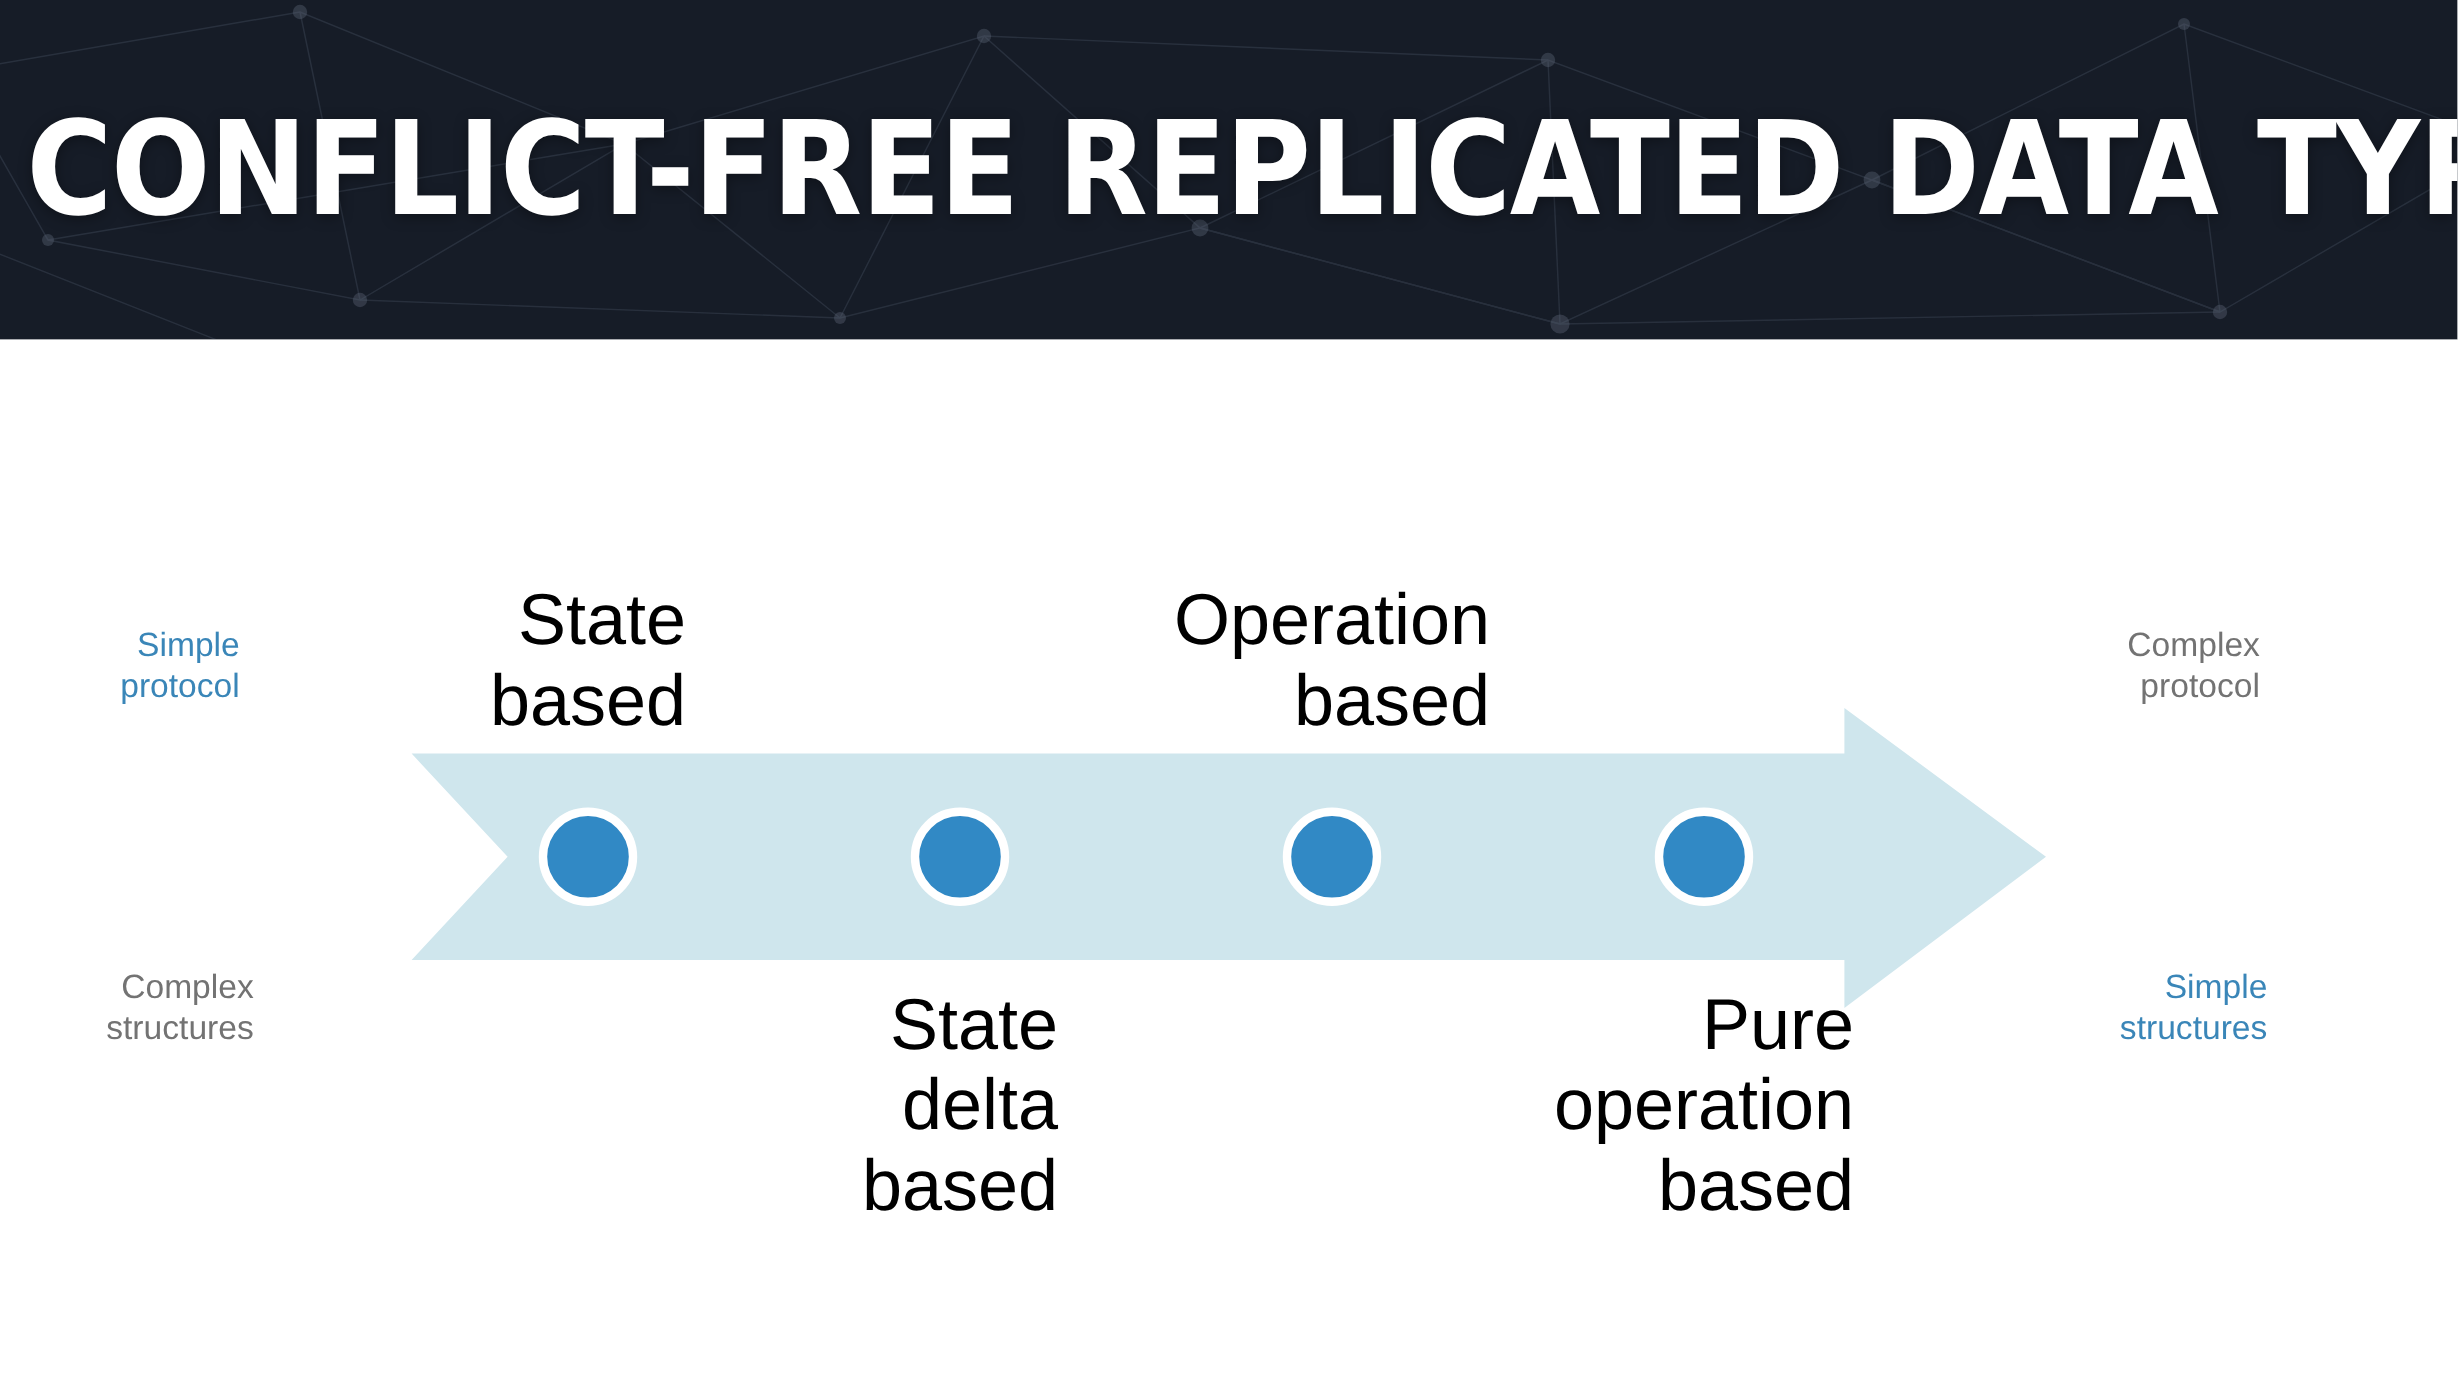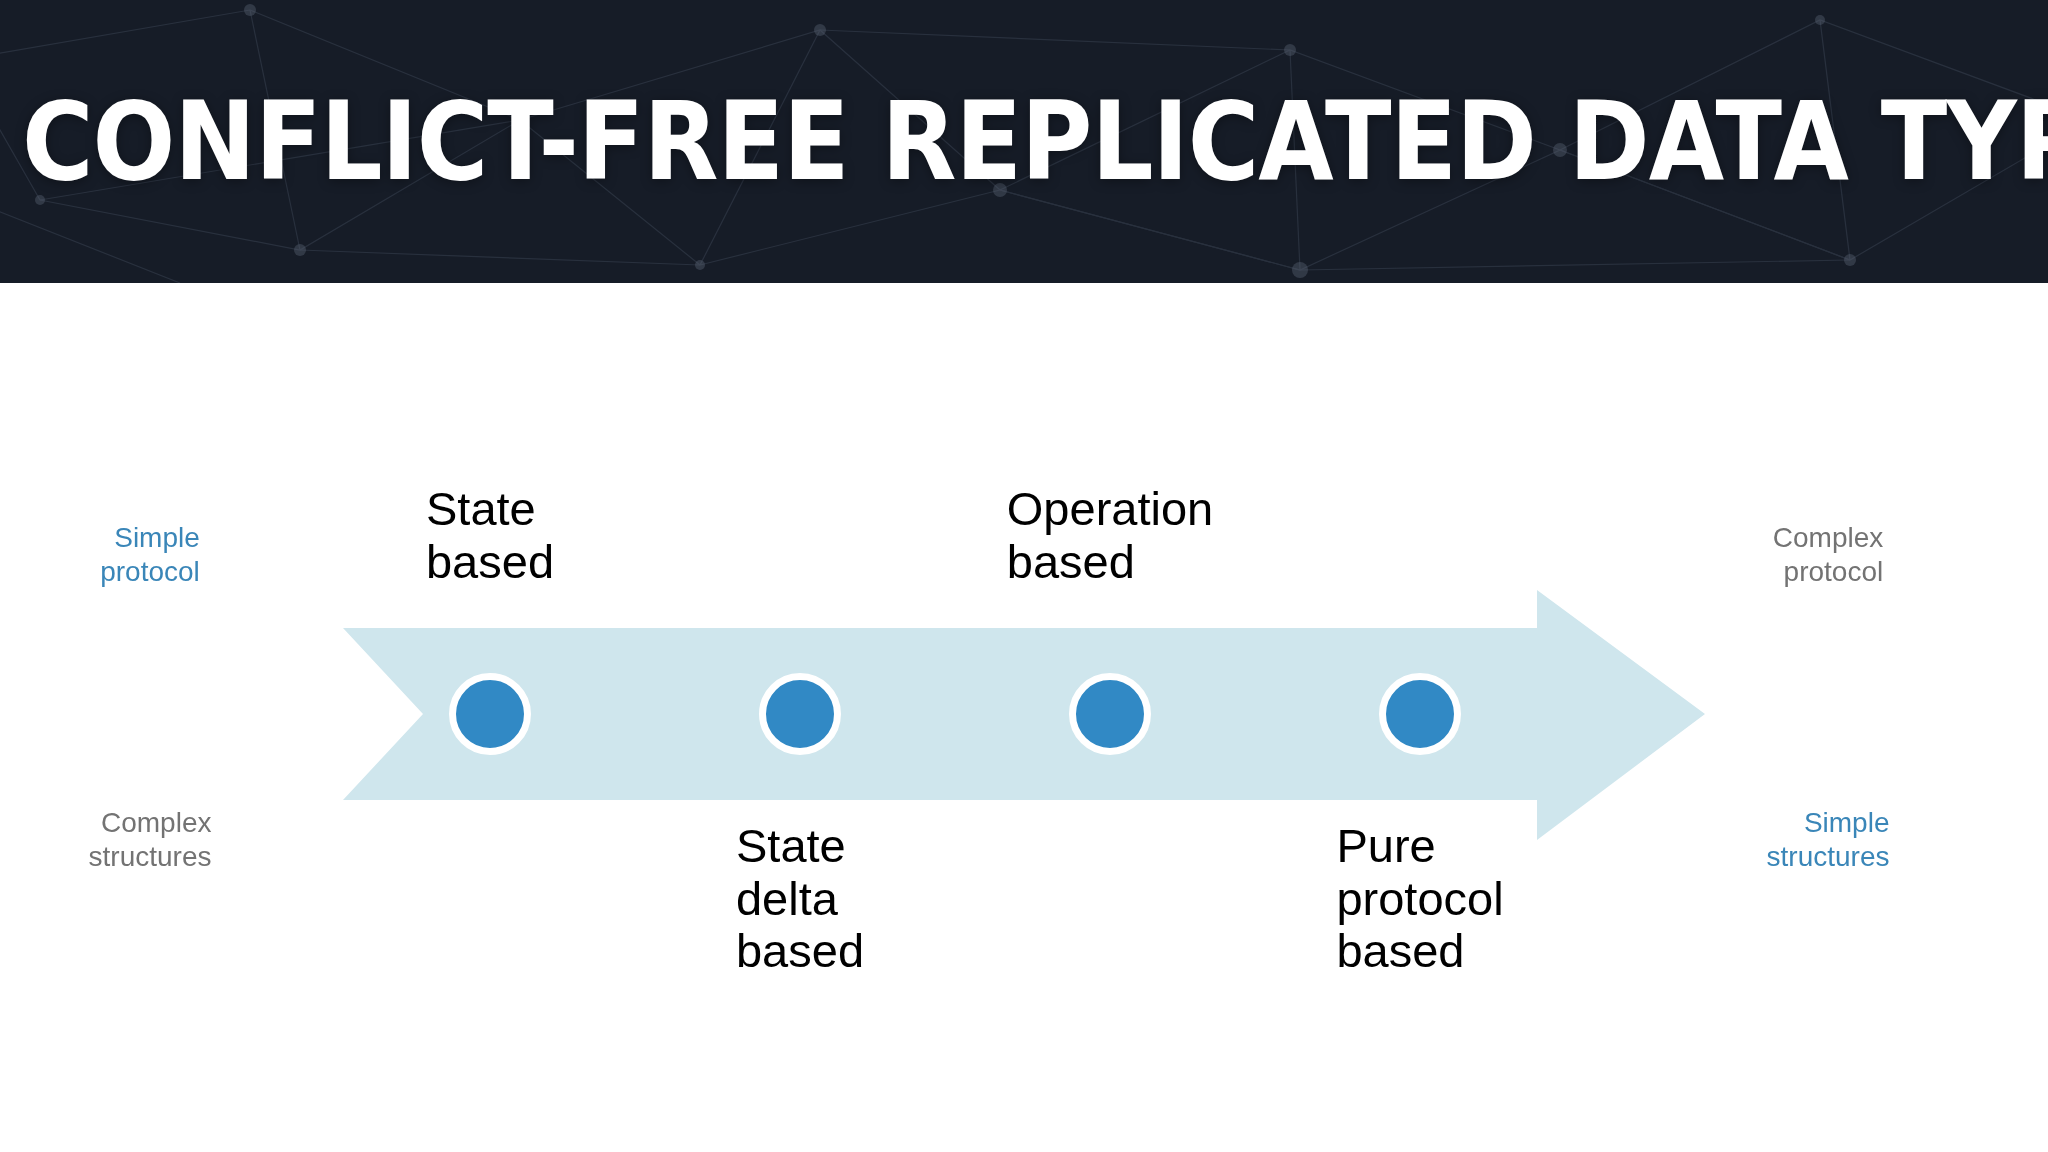--- a/index.html
+++ b/index.html
@@ -79,23 +79,23 @@
     background: #3189c5;
     border: 7px solid #ffffff;
     box-sizing: border-box;
     transform: translate(-50%, -50%);
   }
 
   
   .stage-label {
     position: absolute;
     transform: translateX(-50%);
-    text-align: left;
+    text-align: right;
     color: #000000;
-    font-size: 47px;
+    font-size: 60px;
     line-height: 1.12;
     white-space: pre-line;
     font-family: "Liberation Sans", sans-serif;
   }
   .stage-label.above {
     
   }
 
   
   .corner-label {
@@ -163,21 +163,21 @@
 
   <div class="stage-label above" style="left:490px; top:200px;">State
 based</div>
   <div class="stage-label above" style="left:1110px; top:200px;">Operation
 based</div>
 
   <div class="stage-label" style="left:800px; top:537px;">State
 delta
 based</div>
   <div class="stage-label" style="left:1420px; top:537px;">Pure
-protocol
+operation
 based</div>
 
   <div class="corner-label c-blue" style="left:150px; top:238px;">Simple
 protocol</div>
   <div class="corner-label c-pink" style="left:150px; top:523px;">Complex
 structures</div>
   <div class="corner-label c-pink" style="left:1828px; top:238px;">Complex
 protocol</div>
   <div class="corner-label c-blue" style="left:1828px; top:523px;">Simple
 structures</div>

